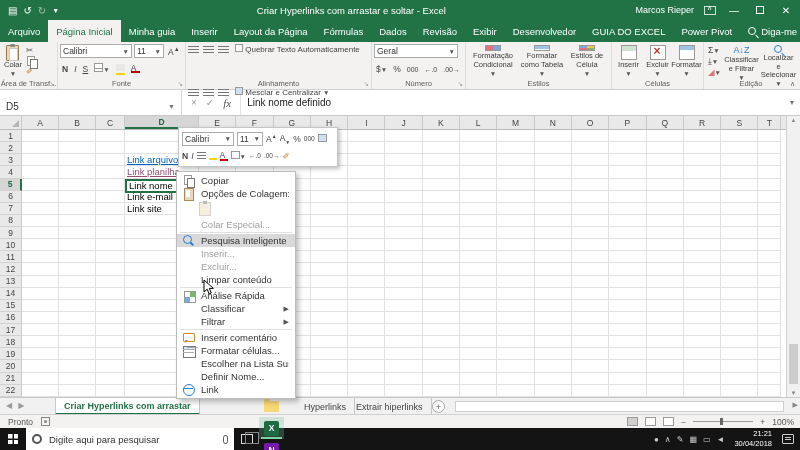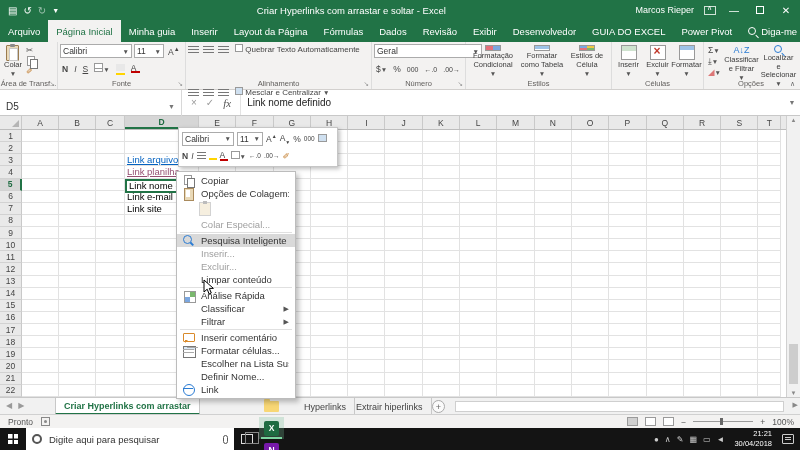--- a/index.html
+++ b/index.html
@@ -267,21 +267,21 @@
       <span class="lines"></span>
       <span class="lines"></span>
       <span class="lines"></span>
       <span class="sb" style="font-size:8px;"><span class="gicon" style="width:8px;height:8px;background:#cfe0f0;"></span> <span>Mesclar e Centralizar</span> <span class="caret">▼</span></span>
     </div>
     <div class="glabel">Alinhamento</div>
     <span class="launcher">↘</span>
   </div>
 
   <div class="rgroup" style="width:94px; flex-direction:column; justify-content:space-between;">
-    <span class="selbox" style="width:108px;justify-content:space-between;">
+    <span class="selbox" style="width:84px;justify-content:space-between;">
         <span>Geral</span>
         <span class="caret">▼</span>
       </span>
     <div class="fontrow" style="margin-bottom:3px;">
       <span class="sb"><span>$</span><span class="caret">▼</span></span>
       <span class="sb">%</span>
       <span class="sb" style="font-size:7px;">000</span>
       <span class="sb" style="font-size:7px;">←.0</span>
       <span class="sb" style="font-size:7px;">.00→</span>
     </div>
@@ -338,21 +338,21 @@
       <span>Classificar e Filtrar</span>
         <span class="caret">▼</span>
     </div>
     <div class="bigbtn" style="width:37px;">
       <span class="bicon" style="display:flex;align-items:center;justify-content:center;">
           <span class="icon-mag" style="color:#2b7cd3;"></span>
         </span>
       <span>Localizar e Selecionar</span>
         <span class="caret">▼</span>
     </div>
-    <div class="glabel">Opções</div>
+    <div class="glabel">Edição</div>
     <span class="collapse">∧</span>
   </div>
 </div>
 
 <div class="fbar">
   <div class="namebox">
     <span>D5</span>
     <span class="nb-caret">▼</span>
   </div>
   <div class="fbtns">

